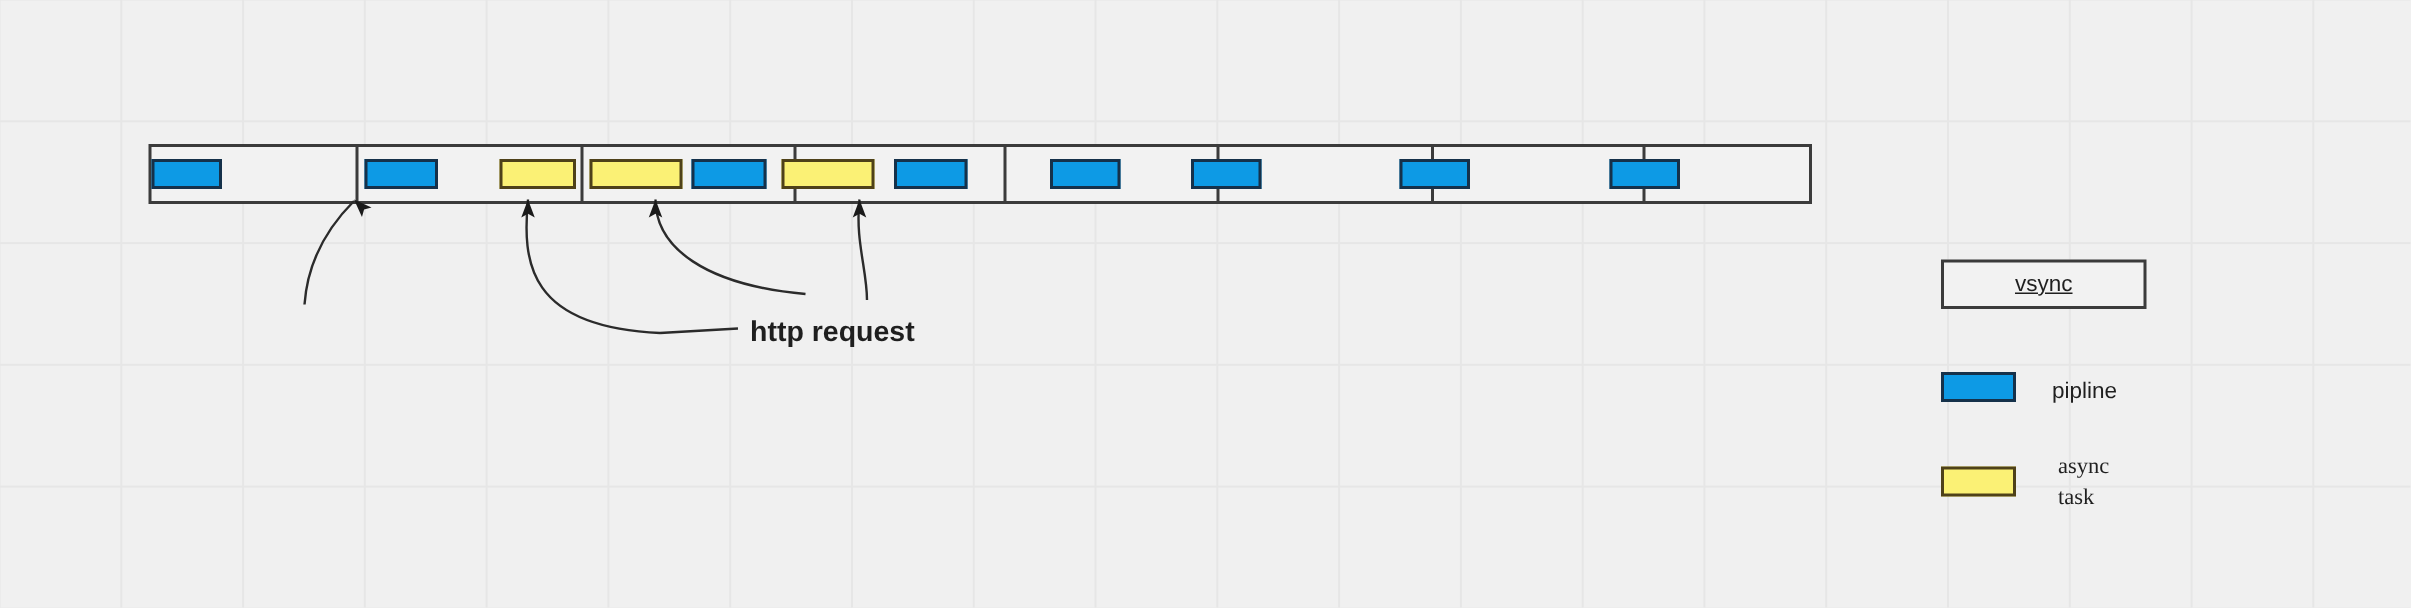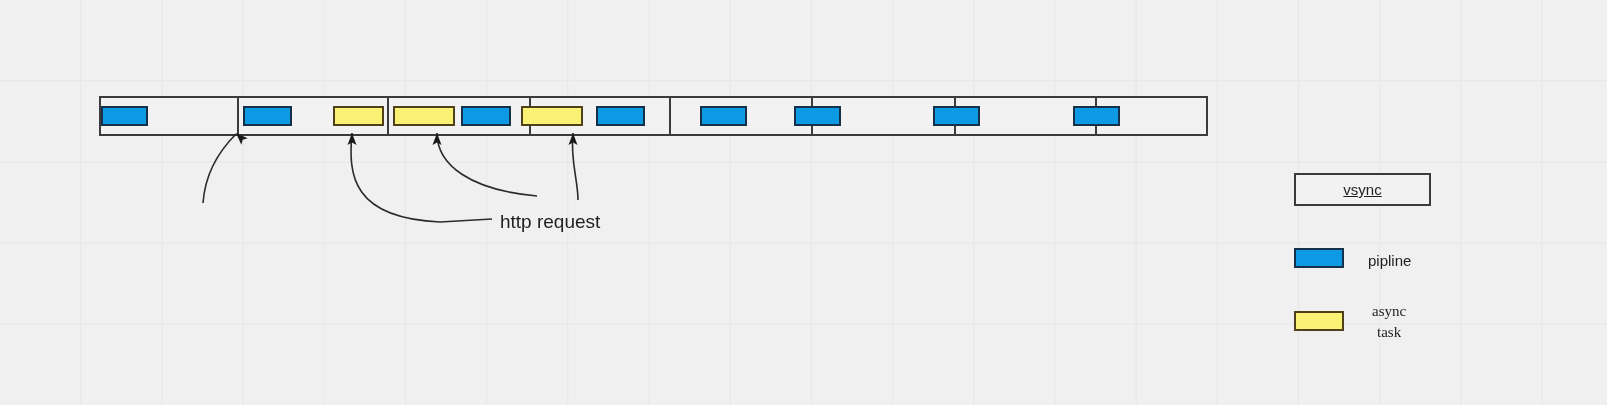--- a/index.html
+++ b/index.html
@@ -92,21 +92,20 @@
     box-sizing: border-box;
     height: 20px;
     width: 50px;
   }
   .legend-label {
     position: absolute;
     font-size: 15px;
     color: #1f1f1f;
     line-height: 21px;
     white-space: pre-line;
-    text-align: center;
   }
   svg.leaders {
     position: absolute;
     left: 0; top: 0;
     width: 1607px;
     height: 405px;
     pointer-events: none;
   }
 </style>
 </head>
@@ -143,21 +142,21 @@
       <path d="M 352 133 C 348 175, 352 218, 440 222" fill="none" stroke="#2b2b2b" stroke-width="1.6"></path>
       <polygon points="0,0 -4.5,12 0,9.5 4.5,12" fill="#1a1a1a" transform="translate(352,133) rotate(0)"></polygon>
       <path d="M 437 133 C 437 165, 470 190, 537 196" fill="none" stroke="#2b2b2b" stroke-width="1.6"></path>
       <polygon points="0,0 -4.5,12 0,9.5 4.5,12" fill="#1a1a1a" transform="translate(437,133) rotate(0)"></polygon>
       <path d="M 573 133 C 570 160, 578 180, 578 200" fill="none" stroke="#2b2b2b" stroke-width="1.6"></path>
       <polygon points="0,0 -4.5,12 0,9.5 4.5,12" fill="#1a1a1a" transform="translate(573,133) rotate(0)"></polygon>
       <path d="M 440 222 L 492 219" fill="none" stroke="#2b2b2b" stroke-width="1.6"></path>
     </svg>
 
 
-  <div class="label-http" id="label-http-request" style="left: 500px; top: 211px; color: rgb(31, 31, 31);">http request</div>
+  <div class="label-http" id="label-http-request" style="left: 500px; top: 211px; color: rgb(31, 31, 31); font-weight: bold;">http request</div>
 
   <div class="legend-box" id="legend-vsync" style="left: 1294px; top: 173px; width: 137px; height: 33px; border-color: rgb(59, 59, 59); background: rgb(242, 242, 242); text-decoration: underline;">
     <span>vsync</span>
   </div>
 
   <div id="legend-items">
       <div class="legend-swatch bar-pipeline" style="left: 1294px; top: 248px; background: rgb(13, 154, 229); border-color: rgb(21, 49, 74);"></div>
       <div class="legend-label" style="left: 1368px; top: 250px; color: rgb(31, 31, 31);">pipline</div>
       <div class="legend-swatch bar-async" style="left: 1294px; top: 311px; background: rgb(251, 241, 117); border-color: rgb(78, 65, 25);"></div>
       <div class="legend-label" style="left: 1372px; top: 301px; color: rgb(31, 31, 31); font-family: Liberation Serif, serif;">async

